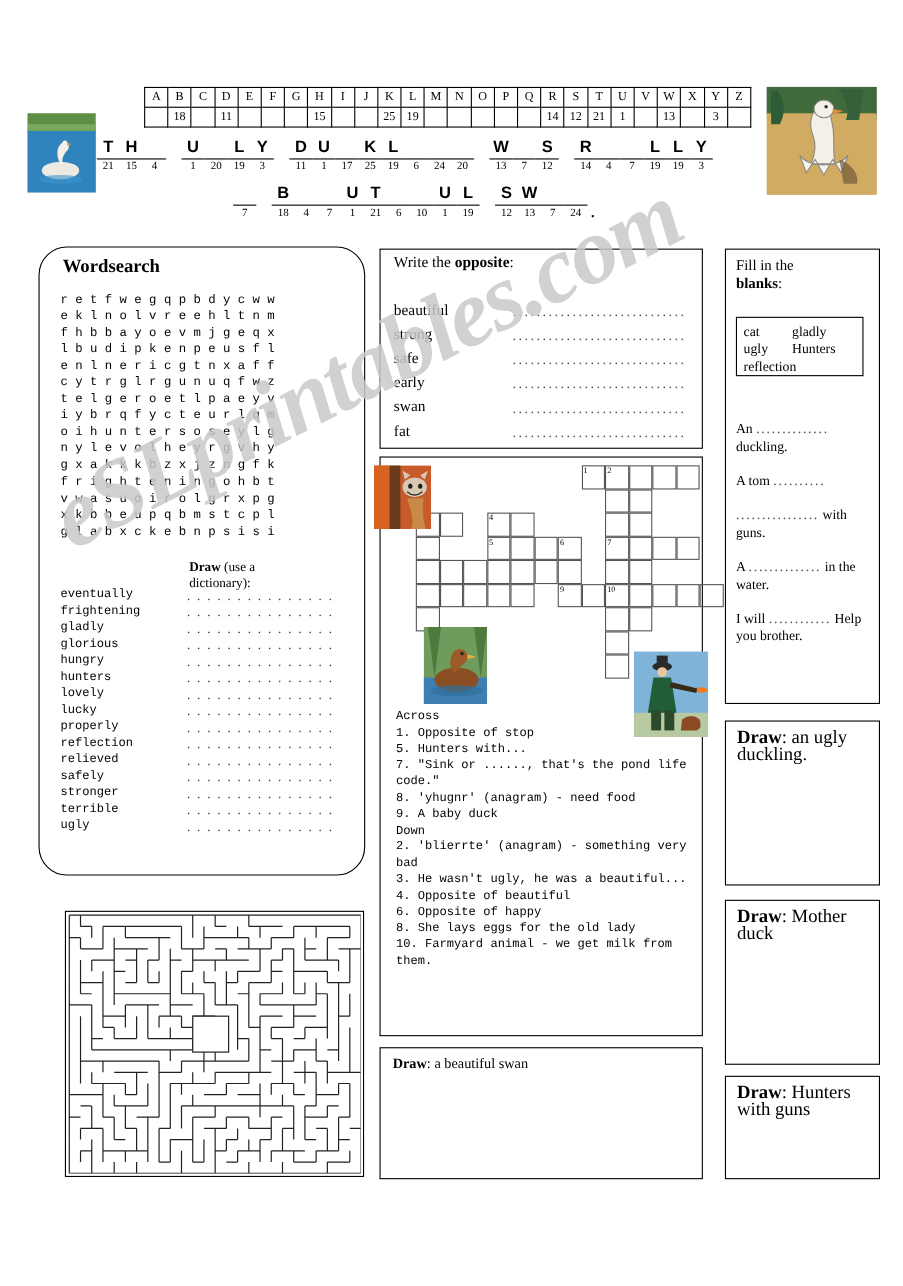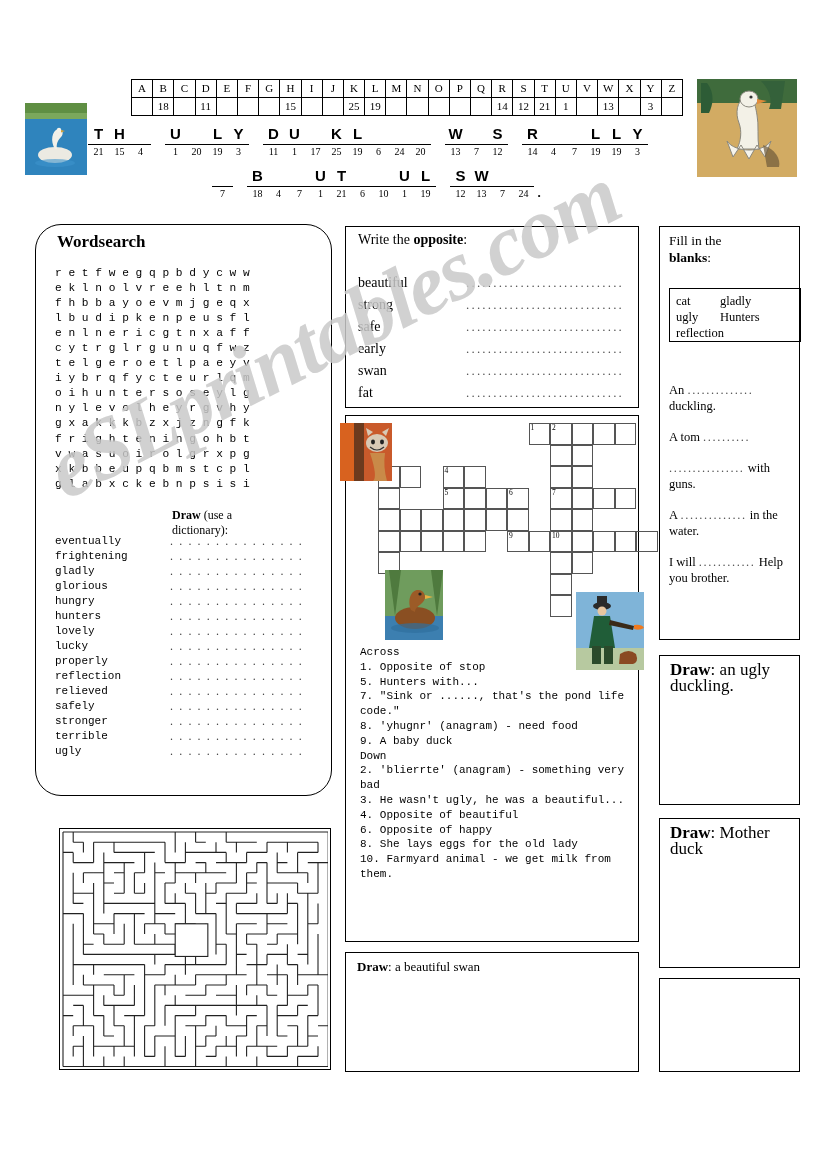--- a/index.html
+++ b/index.html
@@ -171,21 +171,21 @@
   .draw-swan-lbl b{font-weight:700;}
 
   
   .fib-box{
     position:absolute;left:659px;top:226px;width:139px;height:412px;
     border:1.2px solid #000;background:#fff;z-index:2;
   }
   .fib-title{position:absolute;left:669px;top:232px;width:120px;font-size:13.5px;line-height:17px;z-index:3;}
   .fib-title b{font-weight:700;}
   .fib-words{
-    position:absolute;left:669px;top:288px;width:132px;height:54px;
+    position:absolute;left:669px;top:288px;width:116px;height:54px;
     border:1px solid #000;z-index:3;
     font-size:12.5px;line-height:16px;padding:4px 0 0 6px;box-sizing:border-box;
   }
   .fib-words .w{display:inline-block;}
   .fib-items{position:absolute;left:669px;top:382px;width:122px;z-index:3;}
   .fib-item{font-size:12.5px;line-height:16px;margin-bottom:15px;}
   .dots-s{letter-spacing:1.6px;color:#555;}
 
   .draw-box{
     position:absolute;left:659px;width:139px;
@@ -541,14 +541,17 @@
   <div class="draw-lbl" style="left:670px;top:662px;">
     <b>Draw</b><span>: an ugly duckling.</span>
   </div>
 
   <div class="draw-box" style="top:818px;height:148px;"></div>
   <div class="draw-lbl" style="left:670px;top:825px;">
     <b>Draw</b><span>: Mother duck</span>
   </div>
 
   <div class="draw-box" style="top:978px;height:92px;"></div>
+  <div class="draw-lbl" style="left:670px;top:985px;">
+    <b>Draw</b><span>: Hunters with guns</span>
+  </div>
 
 </div>
 
 </body></html>

